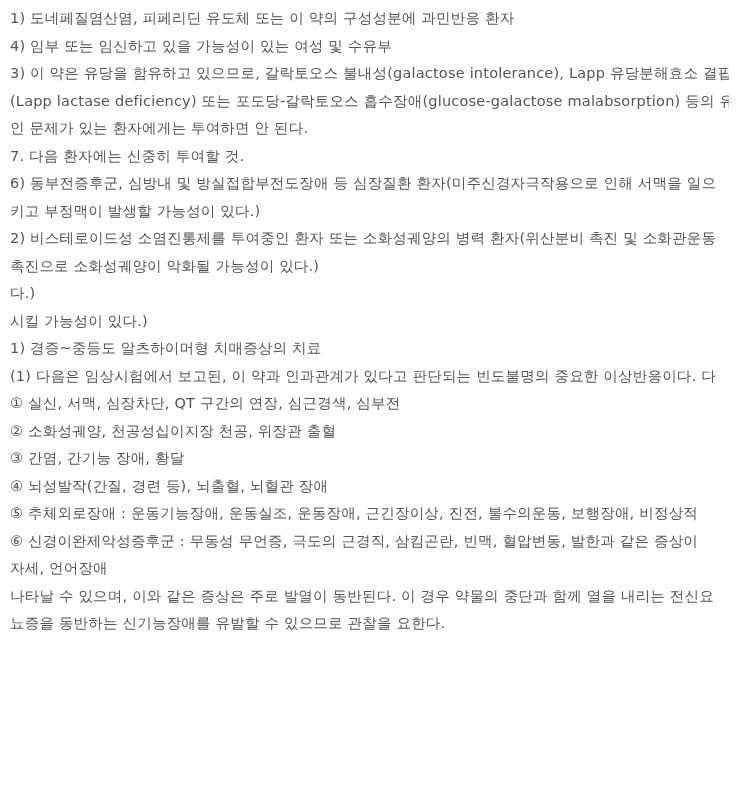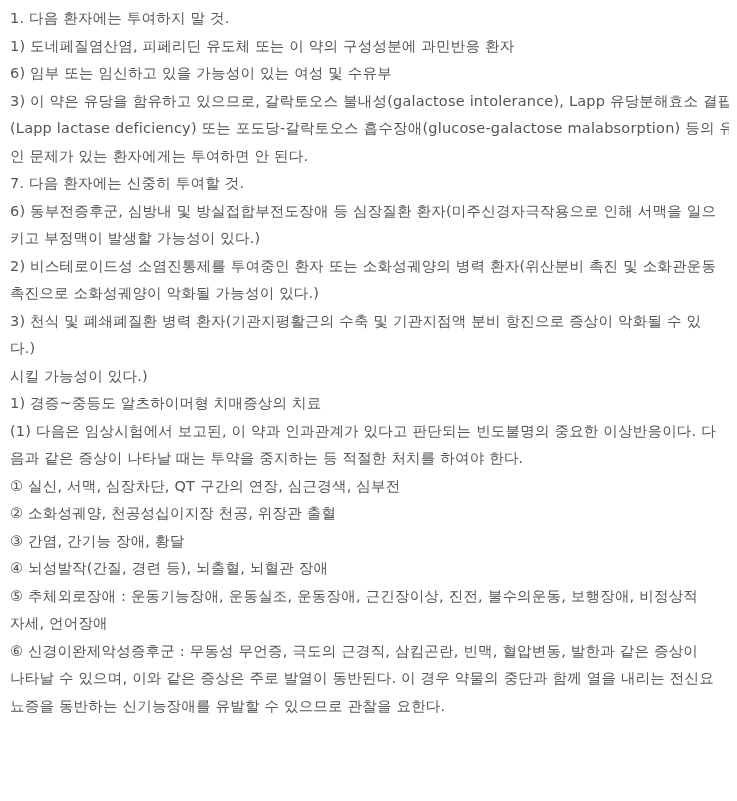--- a/index.html
+++ b/index.html
@@ -24,39 +24,36 @@
   .doc-line {
     white-space: nowrap;
     height: 27.5px;
     overflow: hidden;
   }
 </style>
 </head>
 <body>
 
 <div class="doc">
-  <div class="doc-line">1. 다음 환자에는 투여하지 말 것.</div>
   <div class="doc-line">1) 도네페질염산염, 피페리딘 유도체 또는 이 약의 구성성분에 과민반응 환자</div>
-  <div class="doc-line">6) 임부 또는 임신하고 있을 가능성이 있는 여성 및 수유부</div>
+  <div class="doc-line">4) 임부 또는 임신하고 있을 가능성이 있는 여성 및 수유부</div>
   <div class="doc-line">3) 이 약은 유당을 함유하고 있으므로, 갈락토오스 불내성(galactose intolerance), Lapp 유당분해효소 결핍증</div>
   <div class="doc-line">(Lapp lactase deficiency) 또는 포도당-갈락토오스 흡수장애(glucose-galactose malabsorption) 등의 유전적</div>
   <div class="doc-line">인 문제가 있는 환자에게는 투여하면 안 된다.</div>
   <div class="doc-line">7. 다음 환자에는 신중히 투여할 것.</div>
   <div class="doc-line">6) 동부전증후군, 심방내 및 방실접합부전도장애 등 심장질환 환자(미주신경자극작용으로 인해 서맥을 일으</div>
   <div class="doc-line">키고 부정맥이 발생할 가능성이 있다.)</div>
   <div class="doc-line">2) 비스테로이드성 소염진통제를 투여중인 환자 또는 소화성궤양의 병력 환자(위산분비 촉진 및 소화관운동</div>
   <div class="doc-line">촉진으로 소화성궤양이 악화될 가능성이 있다.)</div>
-  <div class="doc-line">3) 천식 및 폐쇄폐질환 병력 환자(기관지평활근의 수축 및 기관지점액 분비 항진으로 증상이 악화될 수 있</div>
   <div class="doc-line">다.)</div>
   <div class="doc-line">시킬 가능성이 있다.)</div>
   <div class="doc-line">1) 경증~중등도 알츠하이머형 치매증상의 치료</div>
   <div class="doc-line">(1) 다음은 임상시험에서 보고된, 이 약과 인과관계가 있다고 판단되는 빈도불명의 중요한 이상반응이다. 다</div>
-  <div class="doc-line">음과 같은 증상이 나타날 때는 투약을 중지하는 등 적절한 처치를 하여야 한다.</div>
   <div class="doc-line">① 실신, 서맥, 심장차단, QT 구간의 연장, 심근경색, 심부전</div>
   <div class="doc-line">② 소화성궤양, 천공성십이지장 천공, 위장관 출혈</div>
   <div class="doc-line">③ 간염, 간기능 장애, 황달</div>
   <div class="doc-line">④ 뇌성발작(간질, 경련 등), 뇌출혈, 뇌혈관 장애</div>
   <div class="doc-line">⑤ 추체외로장애 : 운동기능장애, 운동실조, 운동장애, 근긴장이상, 진전, 불수의운동, 보행장애, 비정상적</div>
+  <div class="doc-line">⑥ 신경이완제악성증후군 : 무동성 무언증, 극도의 근경직, 삼킴곤란, 빈맥, 혈압변동, 발한과 같은 증상이</div>
   <div class="doc-line">자세, 언어장애</div>
-  <div class="doc-line">⑥ 신경이완제악성증후군 : 무동성 무언증, 극도의 근경직, 삼킴곤란, 빈맥, 혈압변동, 발한과 같은 증상이</div>
   <div class="doc-line">나타날 수 있으며, 이와 같은 증상은 주로 발열이 동반된다. 이 경우 약물의 중단과 함께 열을 내리는 전신요</div>
   <div class="doc-line">뇨증을 동반하는 신기능장애를 유발할 수 있으므로 관찰을 요한다.</div>
 </div>
 
 </body></html>

